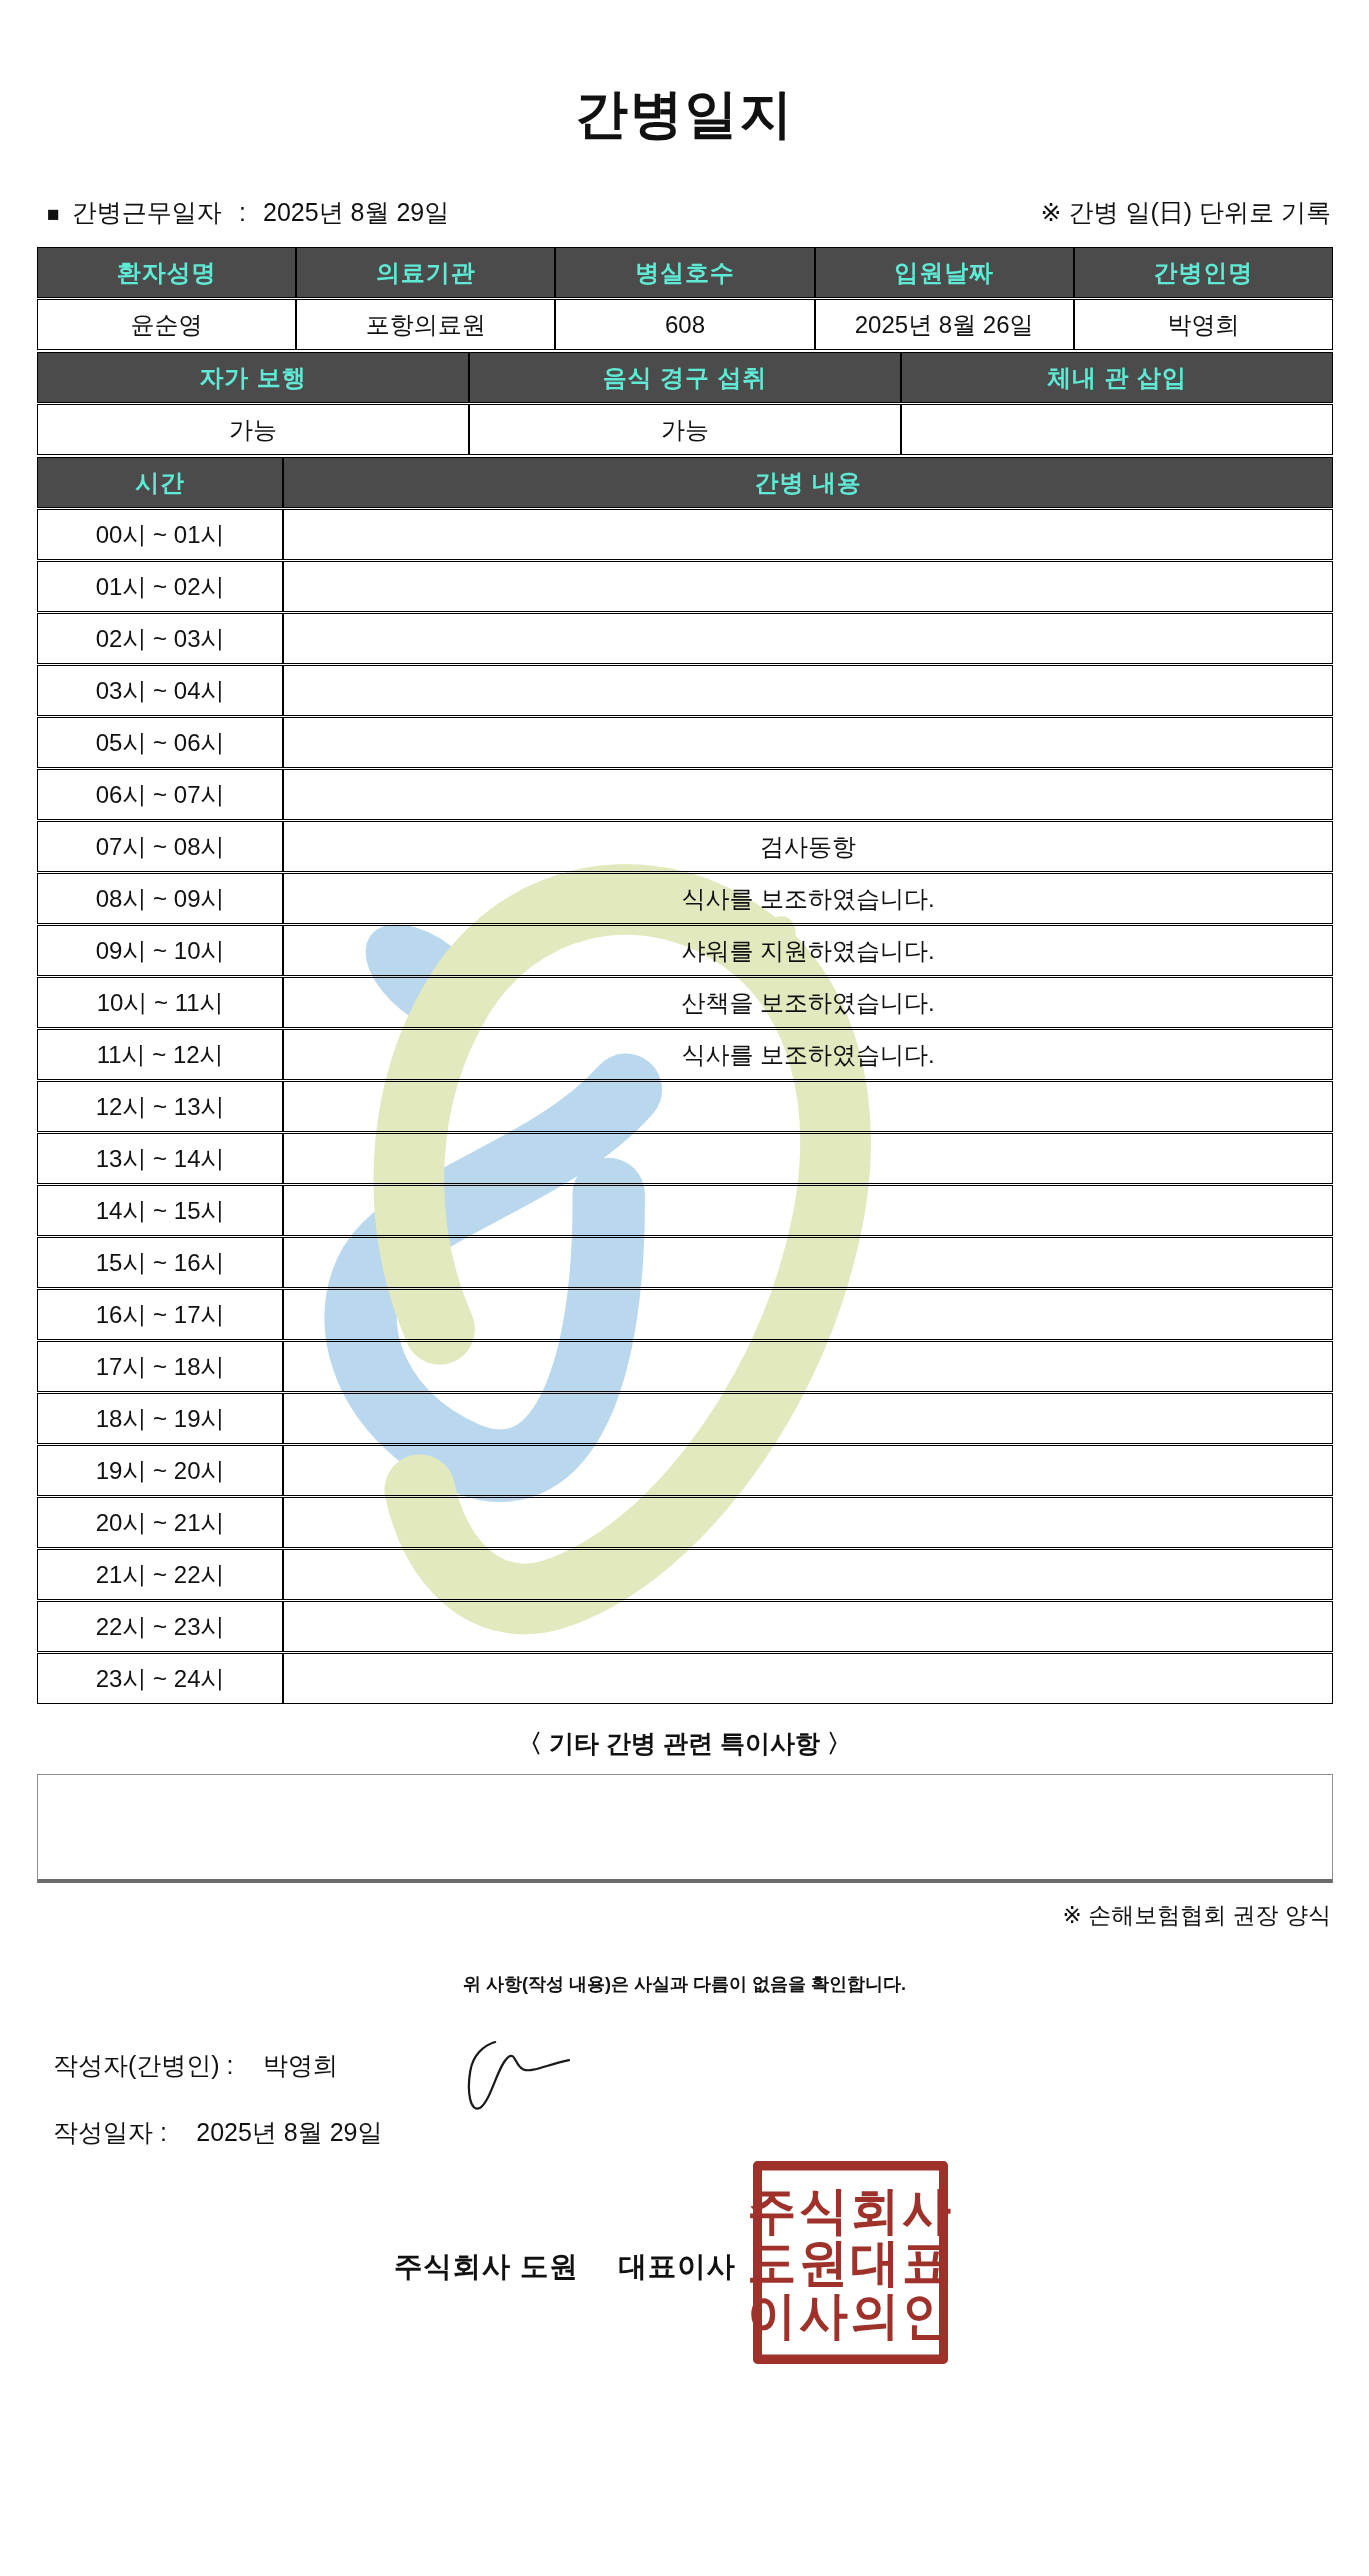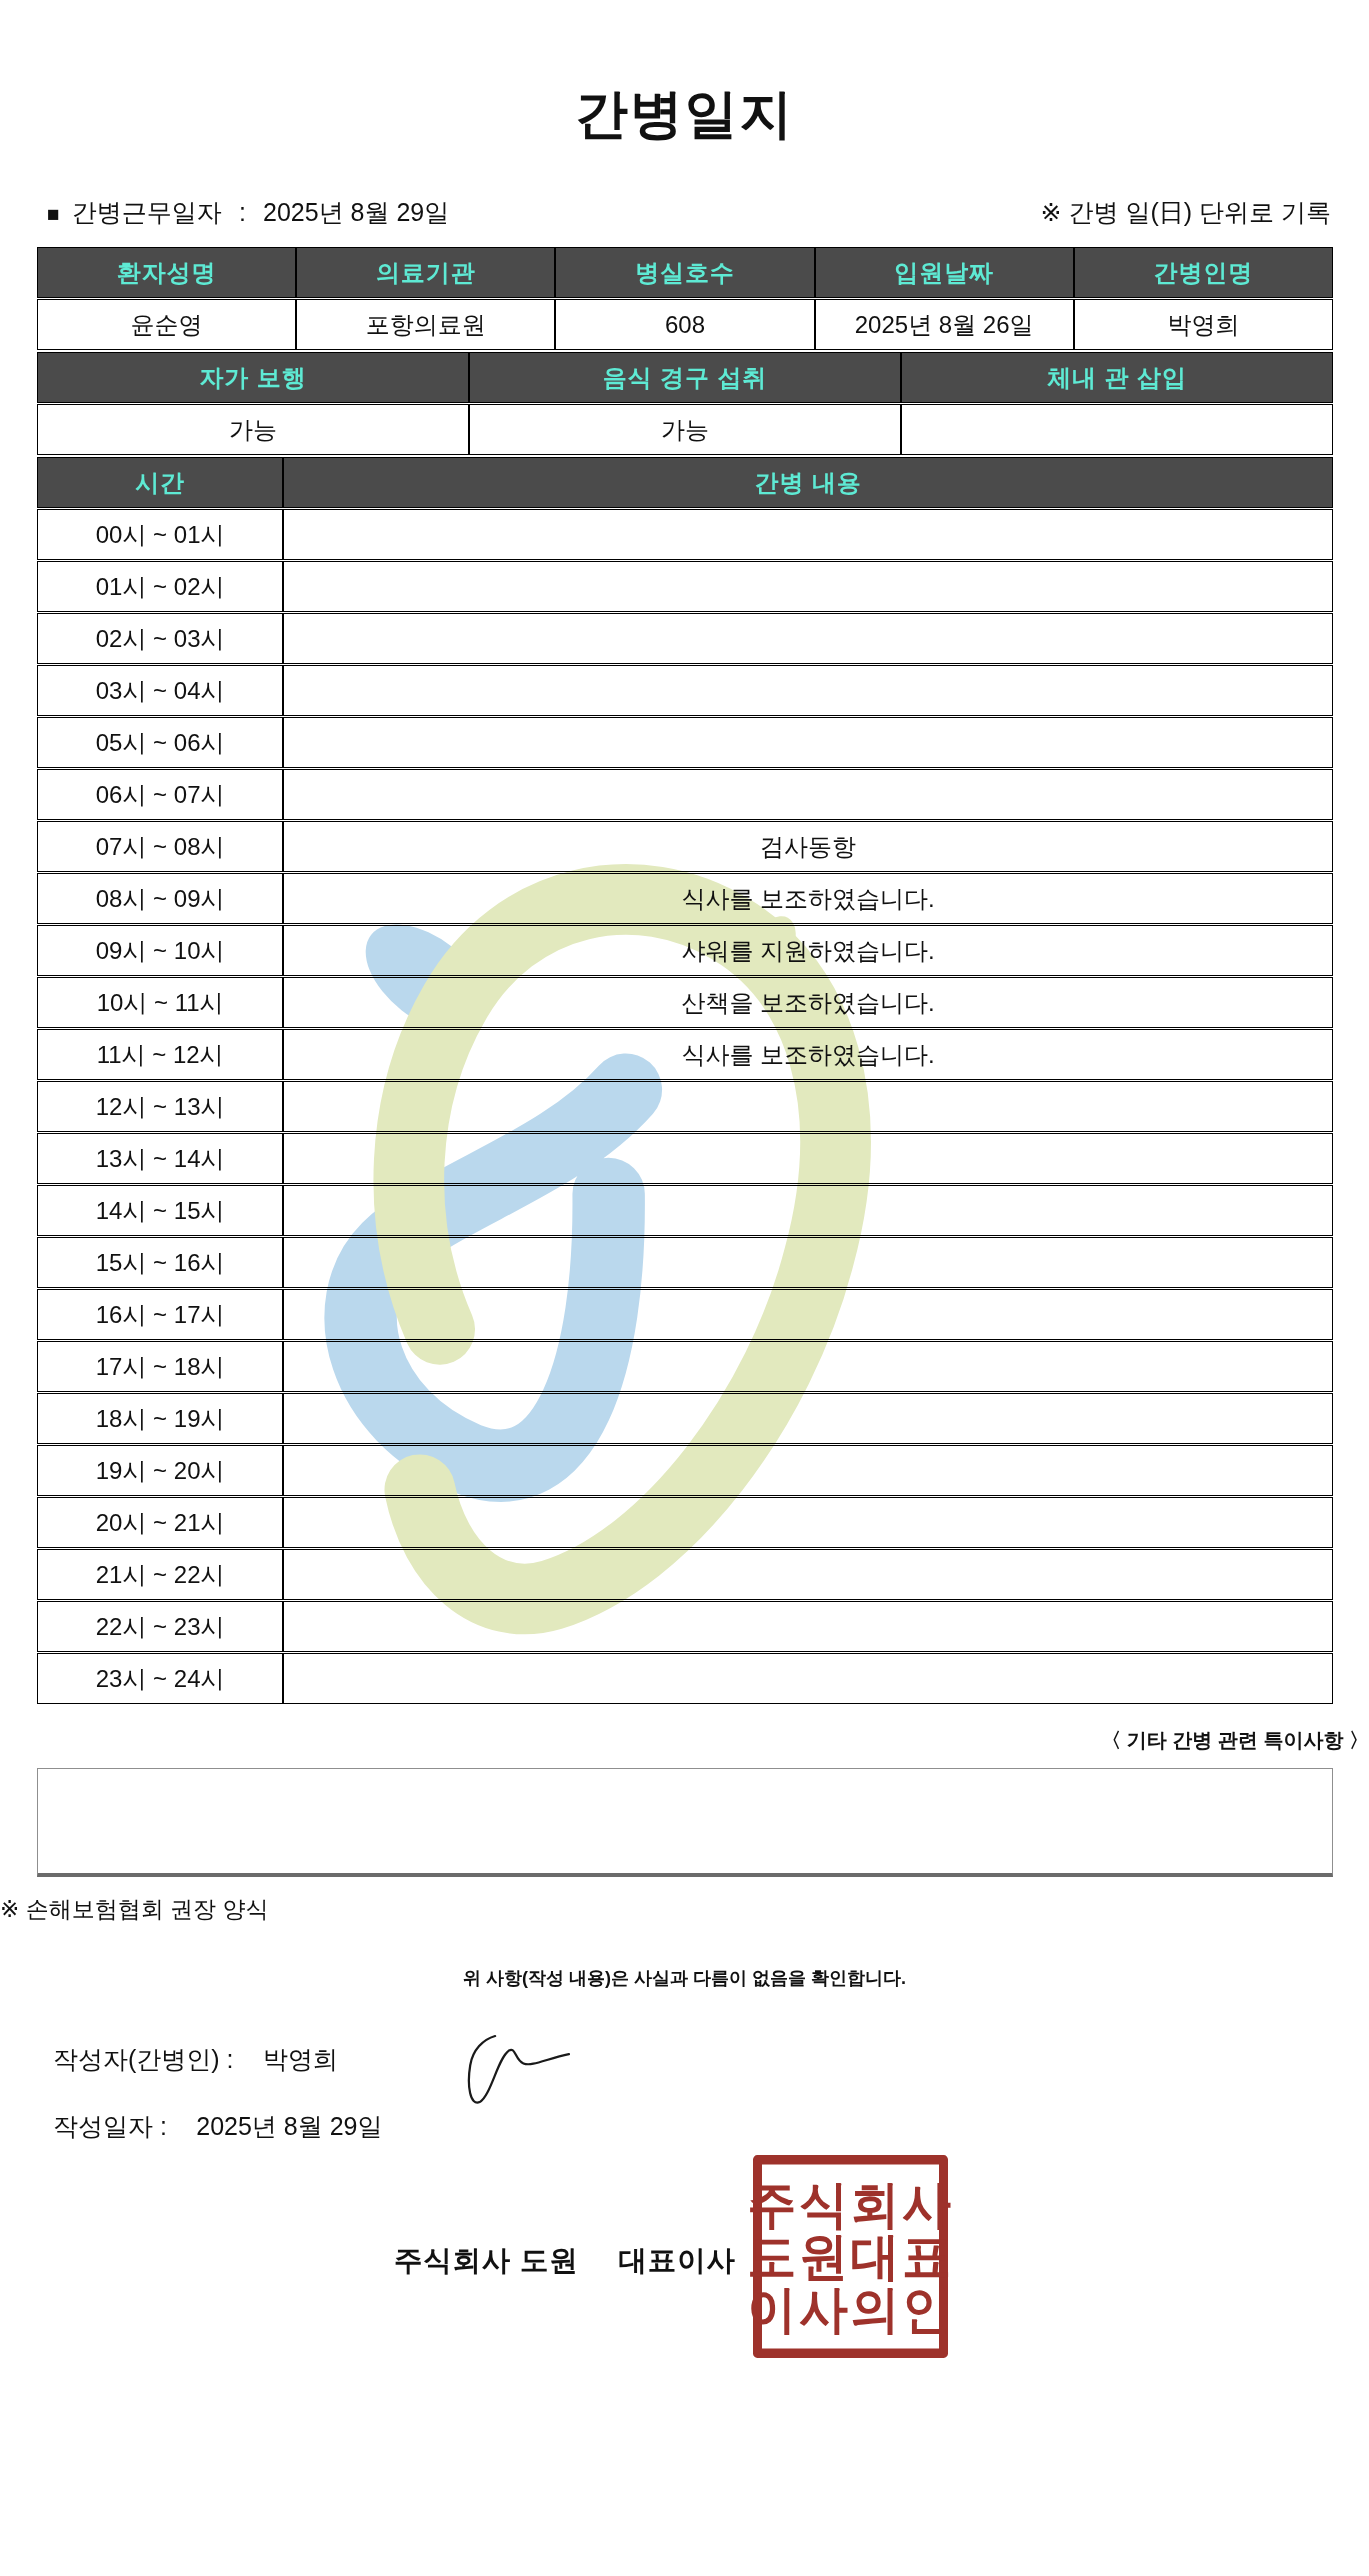--- a/index.html
+++ b/index.html
@@ -54,35 +54,35 @@
   }
   td.content-cell{
     text-align:left;
     padding-left:14px;
     font-size:22.4px;
   }
   td.time-cell{font-size:22.4px;}
 
   .notes-title{
     margin-top:22.4px;
-    text-align:right;
-    font-size:20px;font-weight:700;
+    text-align:center;
+    font-size:25px;font-weight:700;
   }
   .notes-box{
     margin:14px 36px 0 37px;
     height:109px;
     border:1.7px solid #8f8f8f;
     border-bottom:4.3px solid #6b6b6b;
     background:#fff;
     font-size:22.4px;
     padding:8.6px 12px;
   }
   .form-note{
     margin:17px 38px 0 0;
-    text-align:left;
+    text-align:right;
     font-size:23px;
   }
   .confirmation{
     margin-top:41px;
     text-align:center;
     font-size:18px;font-weight:700;
   }
   .sig-block{margin-left:53px;font-size:25px;}
   .sig-line{margin-top:53px;position:relative;}
   .sig-line2{margin-top:34px;}

